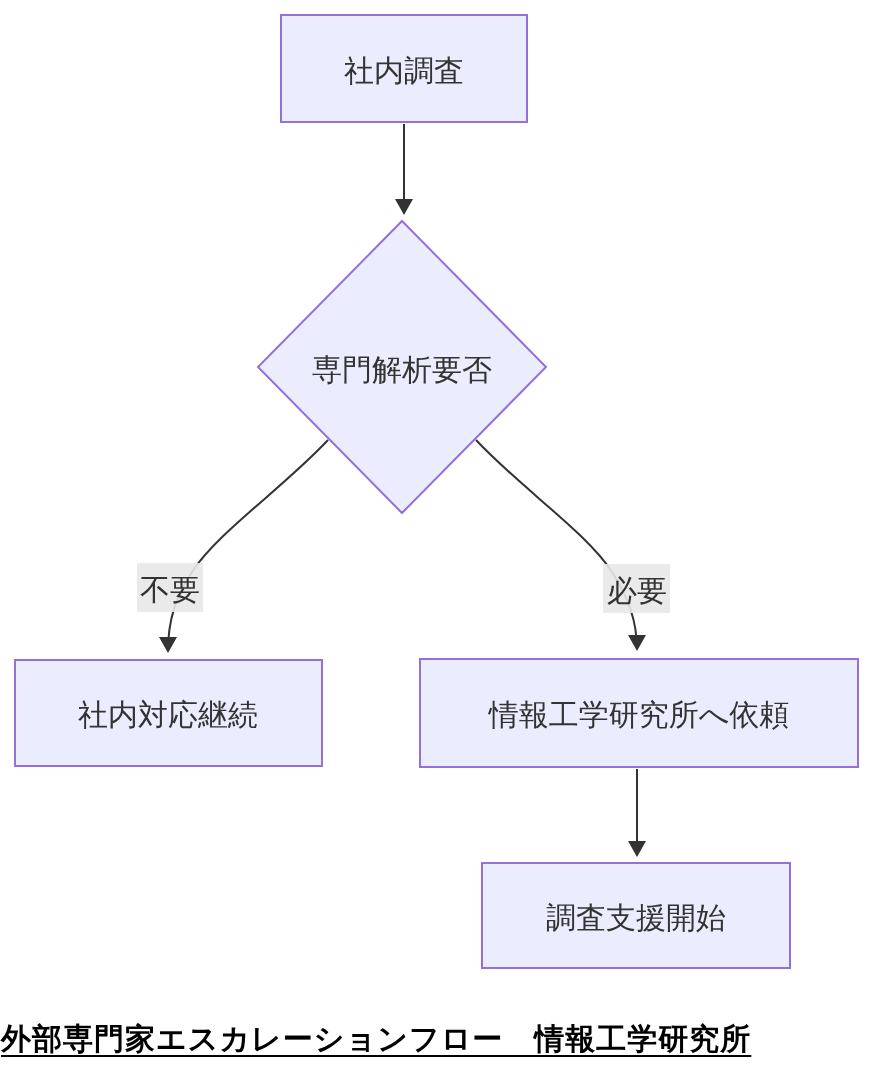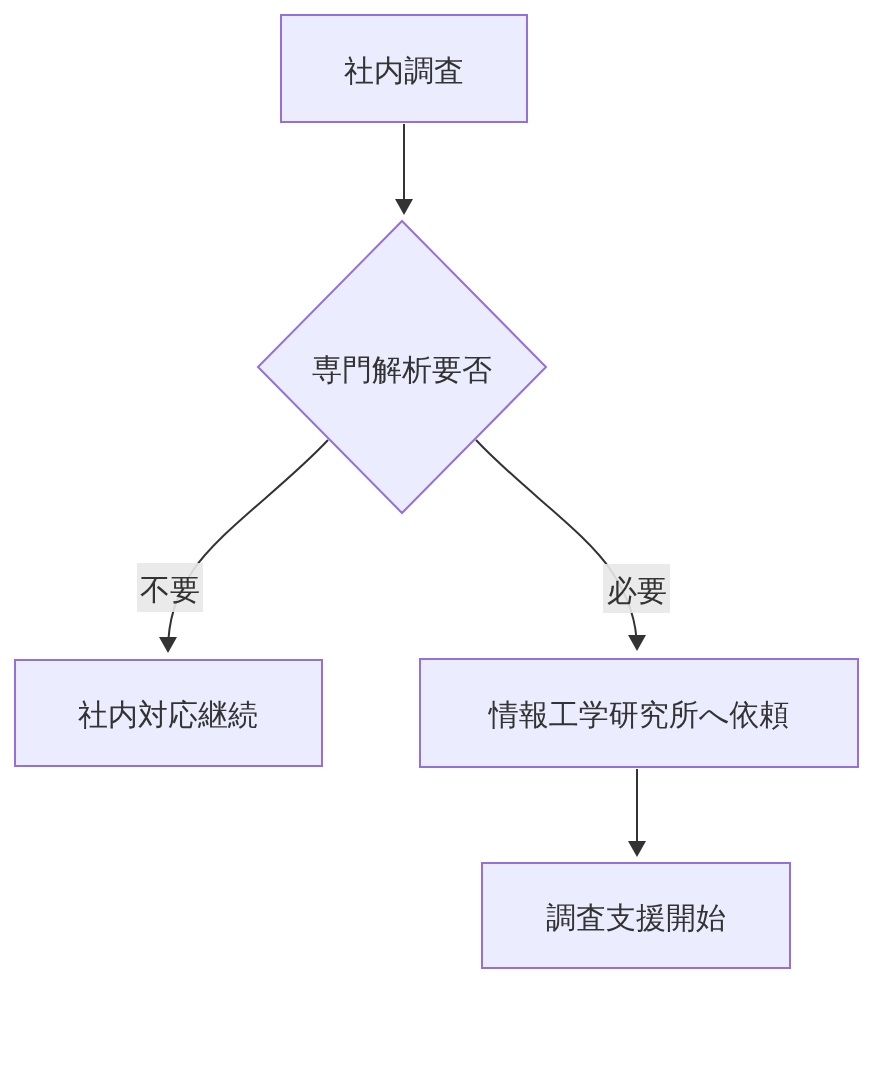--- a/index.html
+++ b/index.html
@@ -98,14 +98,15 @@
       <rect class="node-shape" x="420" y="659" width="438" height="108"></rect>
       <text x="639" y="714" text-anchor="middle" dominant-baseline="central">情報工学研究所へ依頼</text>
     </g>
 
     <g>
       <rect class="node-shape" x="482" y="863" width="308" height="105"></rect>
       <text x="636" y="917" text-anchor="middle" dominant-baseline="central">調査支援開始</text>
     </g>
   </svg>
 
+  <div class="diagram-title">外部専門家エスカレーションフロー　情報工学研究所</div>
 
 </div>
 
 </body></html>

